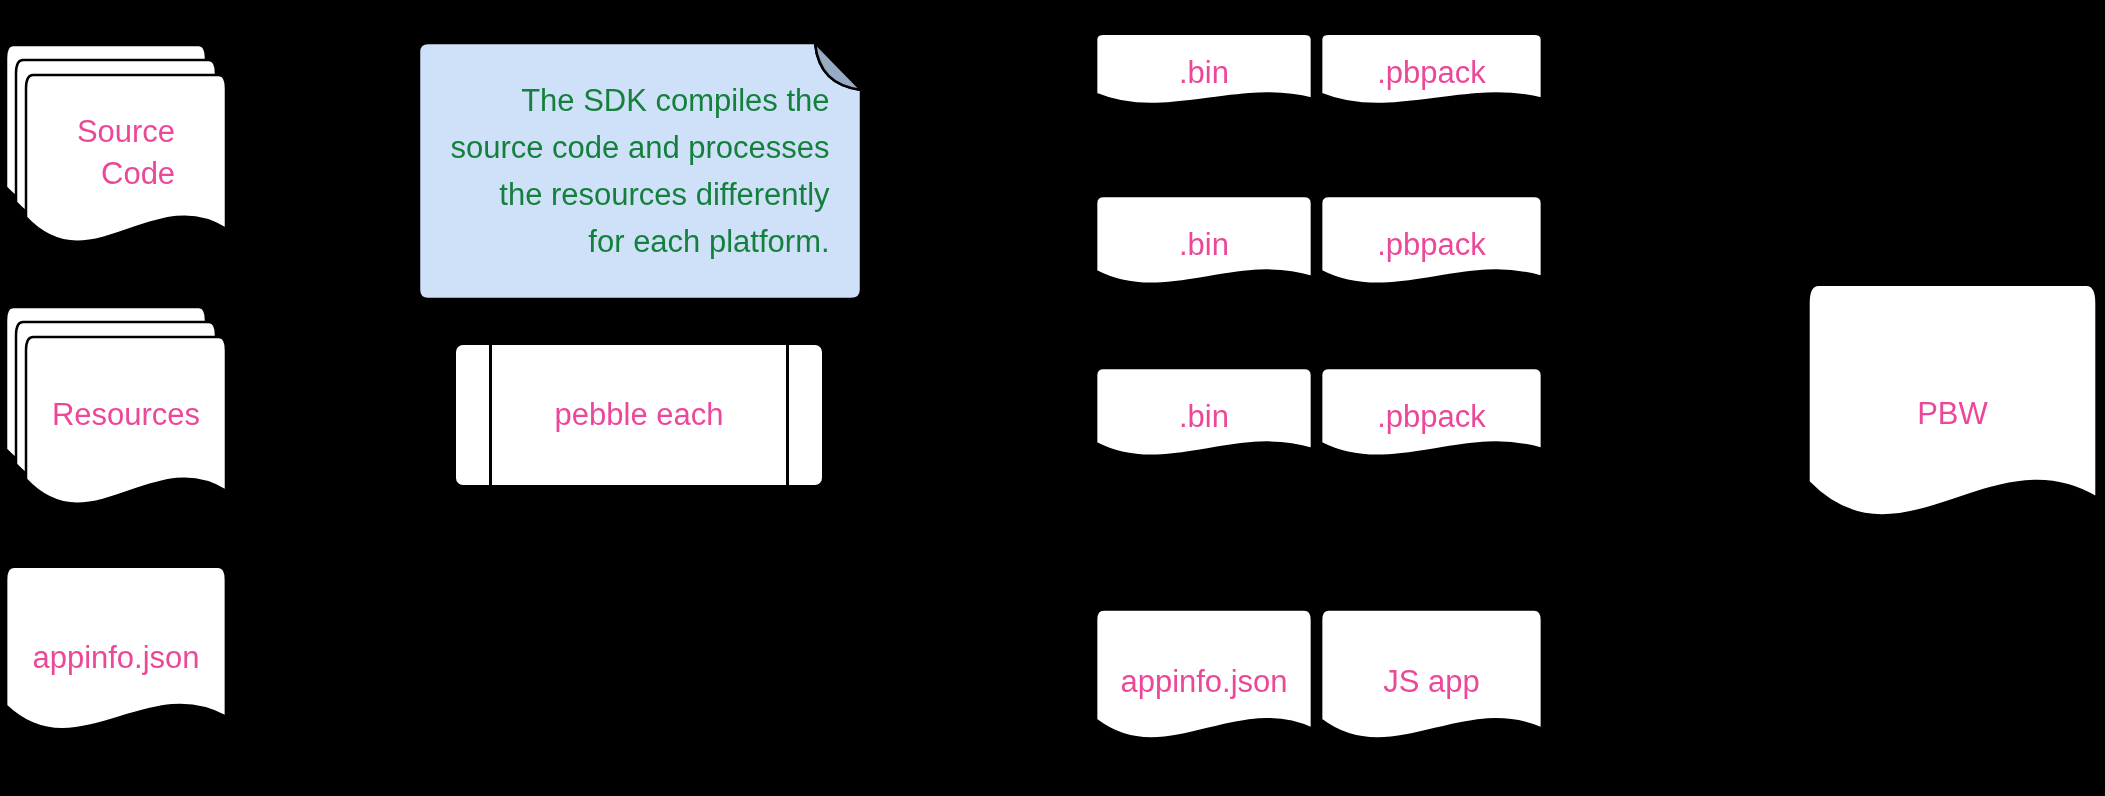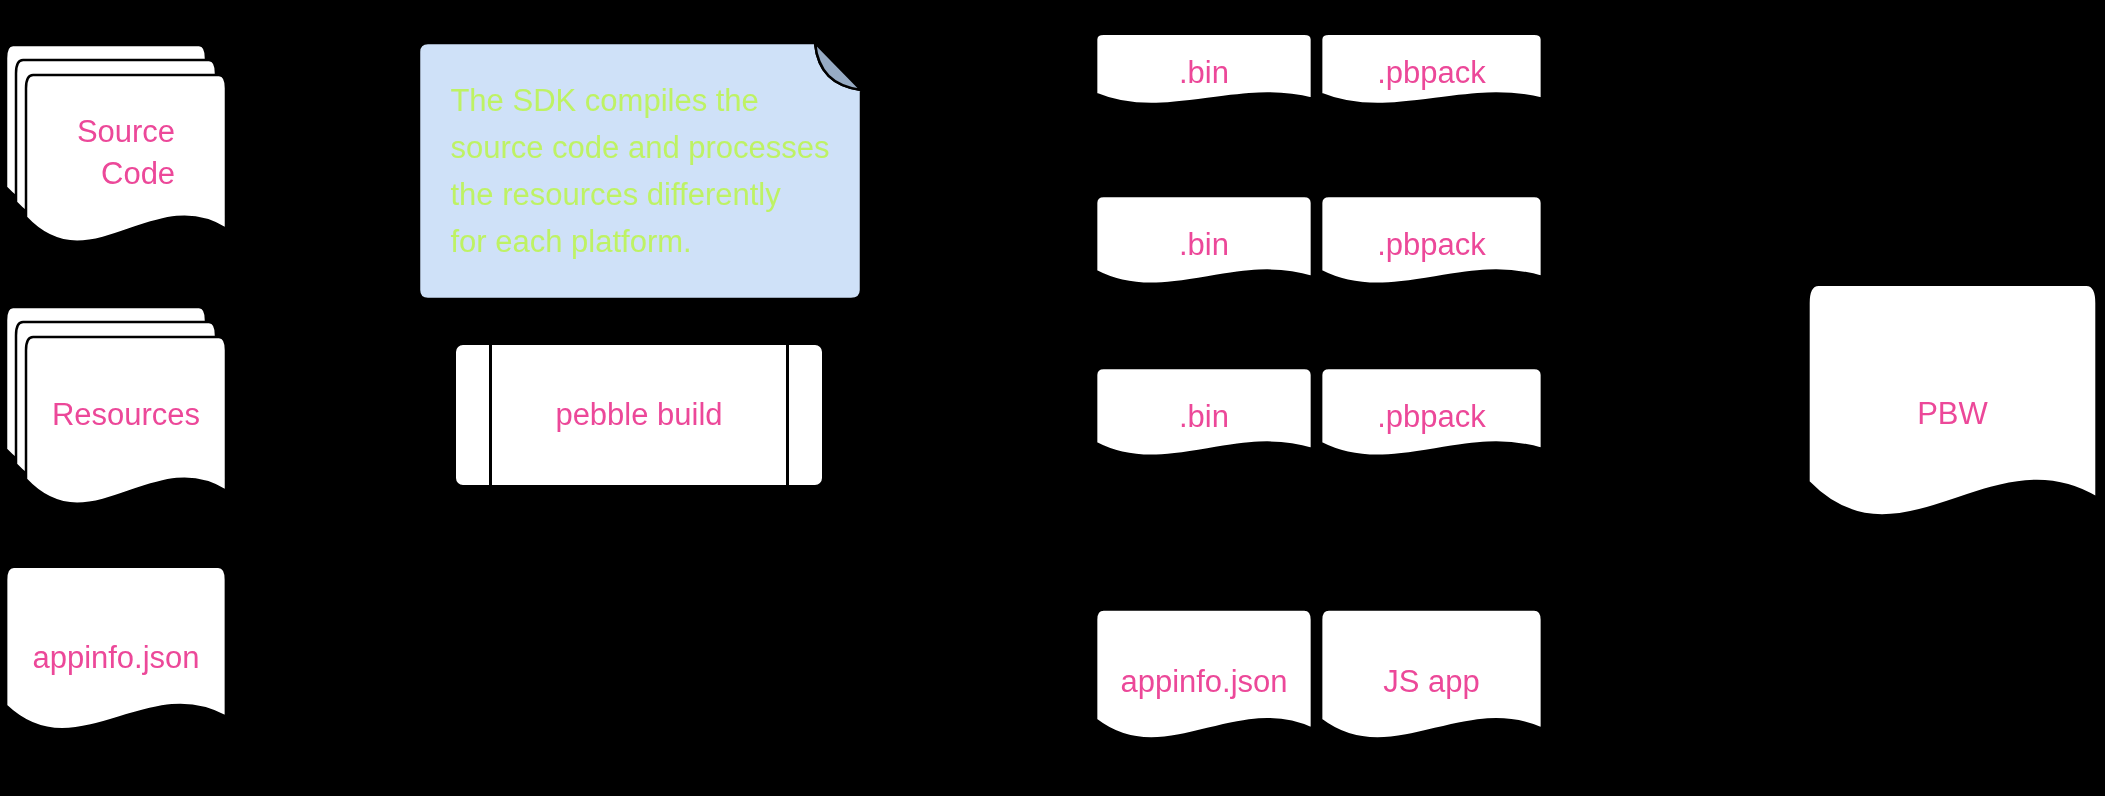--- a/index.html
+++ b/index.html
@@ -21,24 +21,24 @@
     text-align:right;
     font-size:31px;line-height:42px;
     white-space:pre-line;
     color:#ec4899;
   }
   .stack .doc-label{left:20px;top:30px;right:0;bottom:30px;}
   .note svg{position:absolute;inset:0;width:100%;height:100%;overflow:visible;display:block;}
   .note-text{
     position:absolute;inset:0;
     display:flex;align-items:center;justify-content:center;
-    text-align:left;
+    text-align:right;
     font-size:31px;line-height:47px;
     white-space:pre-line;
-    color:#bef264;
+    color:#15803d;
   }
   .process{
     background:#fff;
     border:3px solid #000;
     border-radius:10px;
     box-sizing:border-box;
   }
   .process .inner-line{position:absolute;top:0;bottom:0;width:3px;background:#000;}
   .process .inner-line.left{left:33px;}
   .process .inner-line.right{right:33px;}
@@ -96,21 +96,21 @@
     </svg>
     <div class="note-text">The SDK compiles the
 source code and processes
 the resources differently
 for each platform.</div>
   </div>
 
   <div class="process" style="left:453px;top:342px;width:372px;height:146px;">
     <div class="inner-line left"></div>
     <div class="inner-line right"></div>
-    <div class="doc-label">pebble build</div>
+    <div class="doc-label">pebble each</div>
   </div>
 
   <div class="doc" style="left:1095px;top:33px;width:218px;height:80px;">
     <svg class="shape" viewBox="0 0 200 100" preserveAspectRatio="none">
         <use href="#doc-shape"></use>
       </svg>
     <div class="doc-label">.bin</div>
   </div>
   <div class="doc" style="left:1320px;top:33px;width:223px;height:80px;">
     <svg class="shape" viewBox="0 0 200 100" preserveAspectRatio="none">

